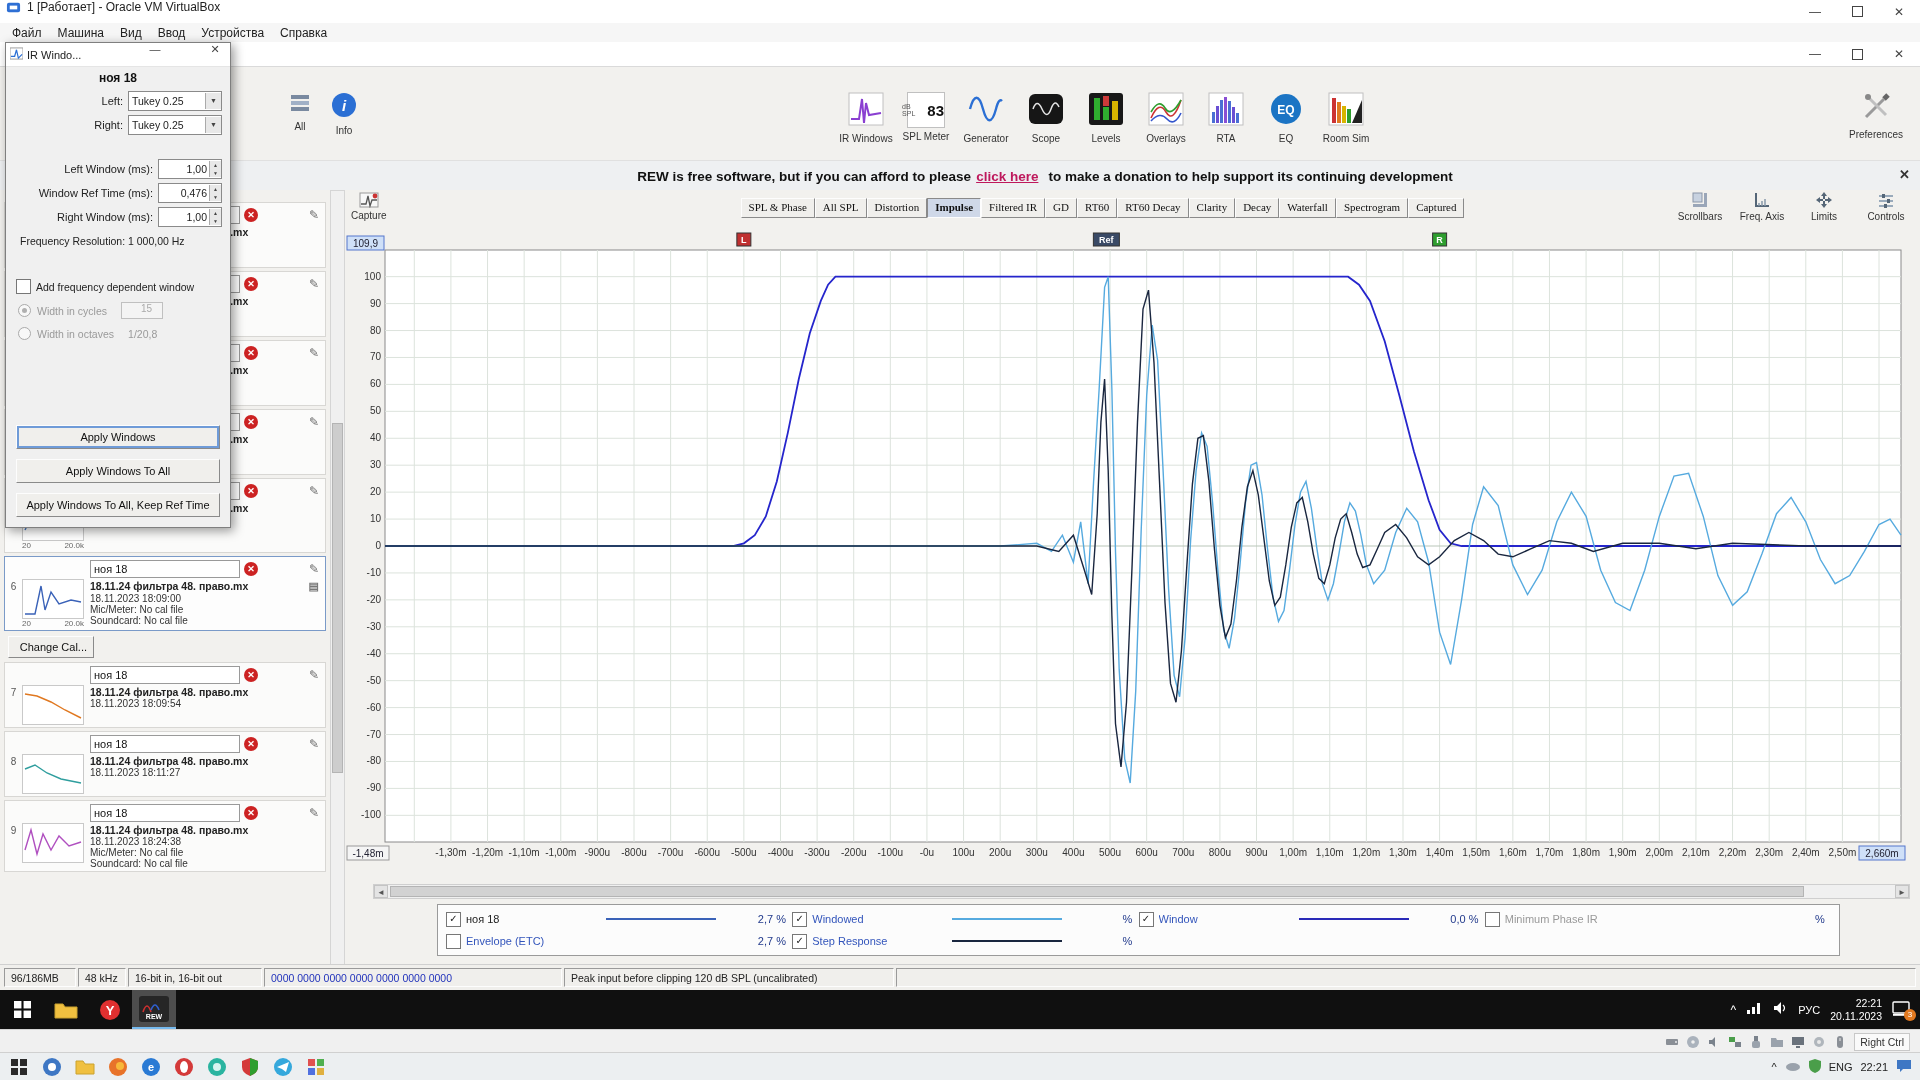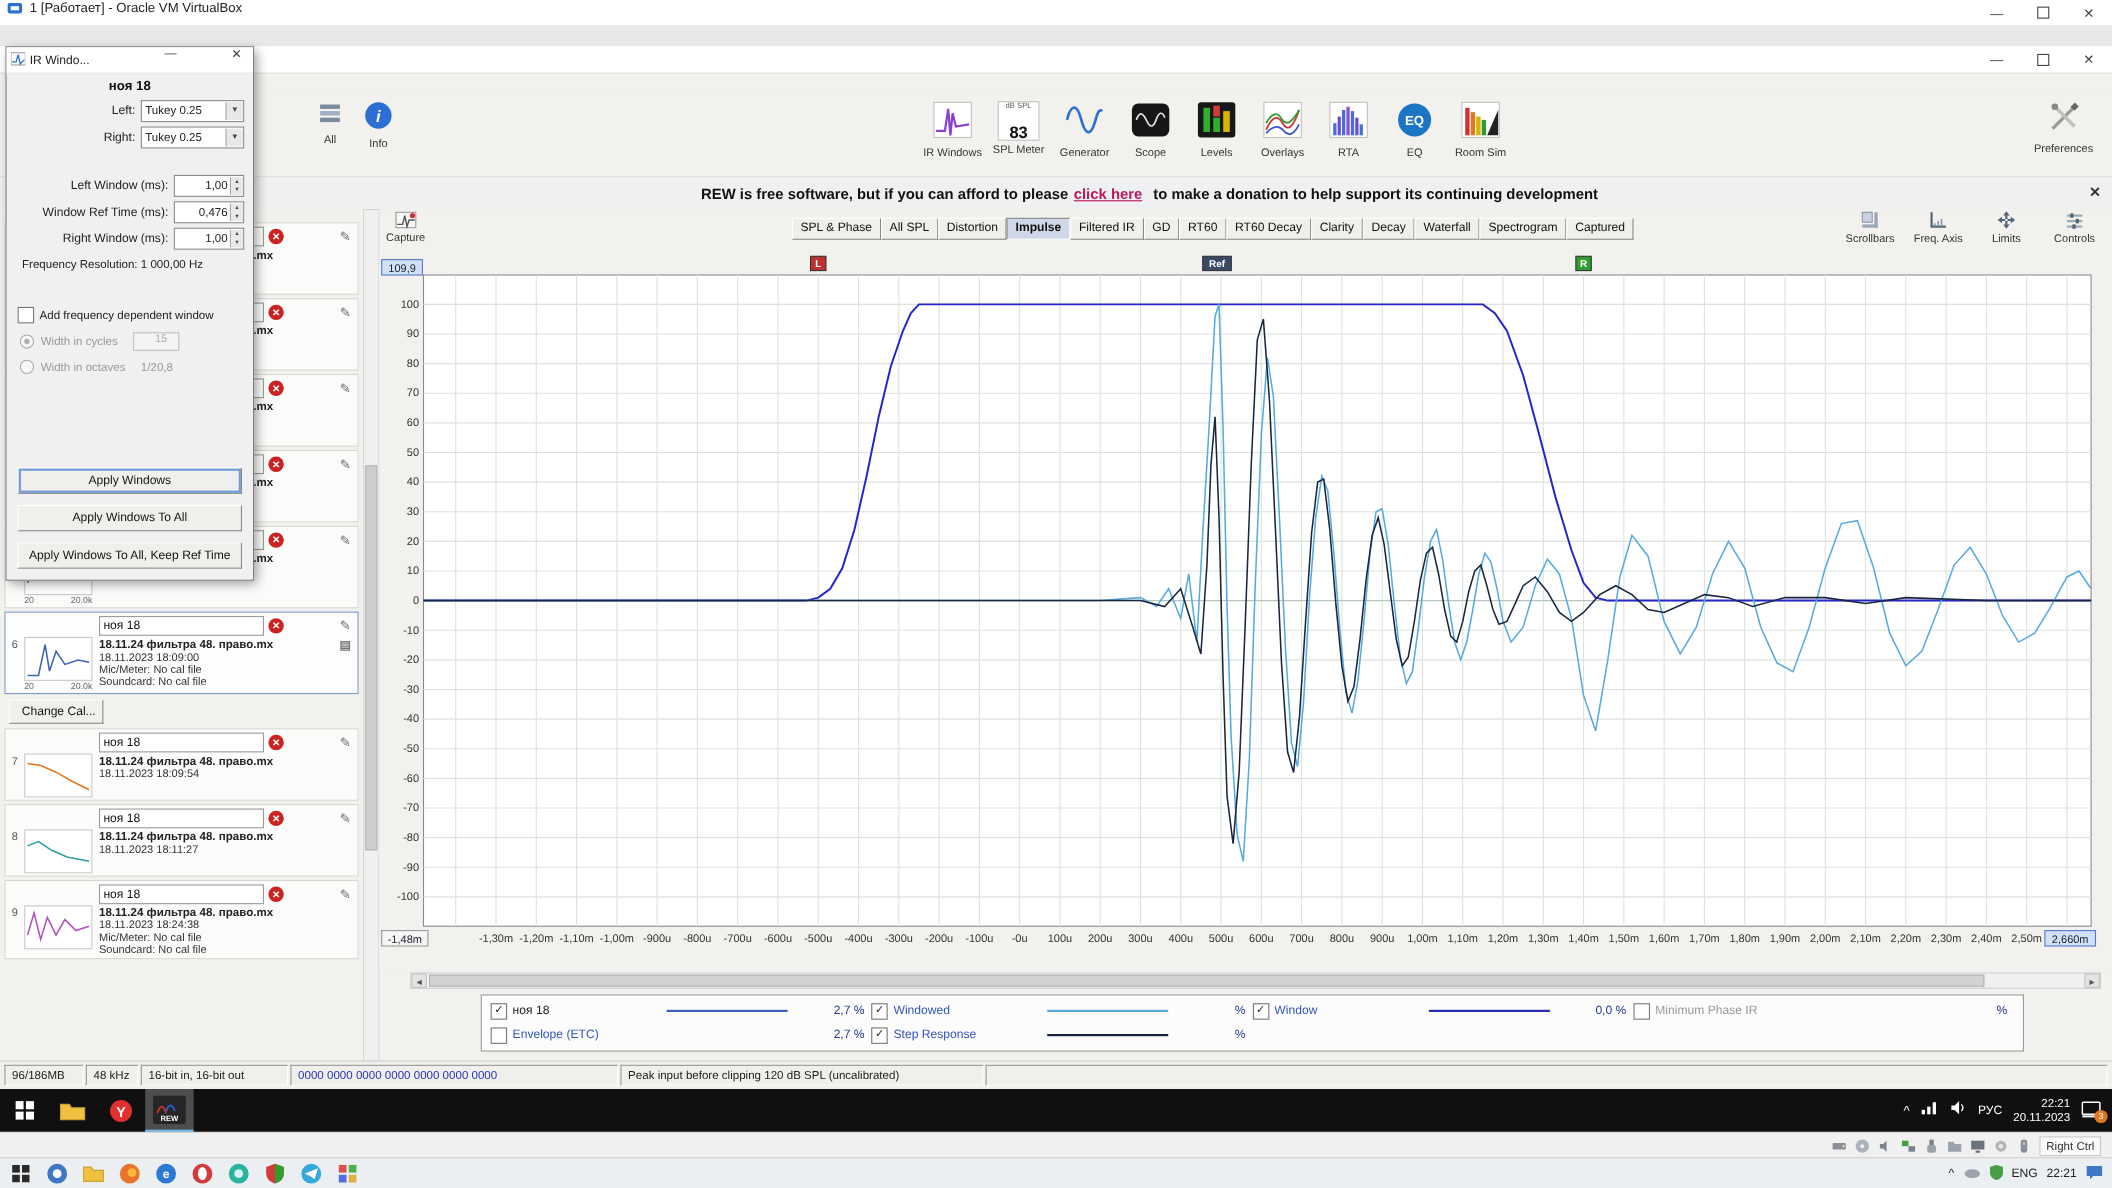--- a/index.html
+++ b/index.html
@@ -20,21 +20,21 @@
   .rew-titlebar{position:absolute;top:0;left:0;right:0;height:24px;background:#ffffff;border-bottom:1px solid #dadada;display:flex;}
   .rew-menubar{position:absolute;top:24px;left:0;right:0;height:20px;background:#f5f4f2;border-bottom:1px solid #ddd;font-size:12px;color:#222;display:flex;align-items:center;}
   .rew-menu-item{padding:2px 8px;}
   .rew-menu-item:first-child{margin-left:222px;}
   .rew-toolbar{position:absolute;top:44px;left:0;right:0;height:74px;background:#f2f1ee;display:flex;align-items:flex-start;padding-top:6px;}
   .tb-spacer{flex:1;}
   .tb-btn{display:flex;flex-direction:column;align-items:center;width:60px;cursor:default;}
   .tb-btn-sm{width:44px;}
   .tb-label{font-size:10px;color:#333;margin-top:3px;white-space:nowrap;}
   .tb-left-pad{width:278px;}
-  .spl-tile{width:36px;height:34px;background:#fff;border:1px solid #c0c0c0;display:flex;flex-direction:column;align-items:center;justify-content:flex-start;gap:12px;}
+  .spl-tile{width:36px;height:34px;background:#fff;border:1px solid #c0c0c0;display:flex;flex-direction:row;align-items:center;justify-content:flex-end;gap:12px;}
   .spl-top{font-size:7px;color:#555;}
   .spl-val{font-size:15px;font-weight:bold;color:#111;}
   .rew-banner{position:absolute;top:118px;left:0;right:0;height:30px;background:#eef0f2;border-top:1px solid #e0e0e0;border-bottom:1px solid #d8d8d8;display:flex;align-items:center;justify-content:center;font-size:13.5px;font-weight:bold;color:#111;padding-left:170px;}
   .banner-link{color:#be185d;text-decoration:underline;margin:0 5px;cursor:pointer;}
   .banner-post{margin-left:5px;}
   .banner-close{position:absolute;right:10px;top:6px;color:#333;font-size:13px;font-weight:bold;padding-left:0;}
 
   
   .rew-main{position:absolute;top:148px;left:0;right:0;height:775px;}
   .sidebar{position:absolute;top:0;left:0;width:330px;bottom:0;overflow:hidden;background:#f2f1ee;padding-top:12px;box-sizing:border-box;}
@@ -55,21 +55,21 @@
   .sb-line{font-size:10px;color:#333;white-space:nowrap;overflow:hidden;}
   .sb-doc{float:right;color:#777;font-size:11px;margin-right:4px;}
   .sb-delaypanel{margin:2px 6px 4px 8px;background:#ffffff;border:1px solid #8a8a8a;padding:4px 6px;font-size:10px;color:#222;line-height:15px;}
   .sb-cal{margin:2px 0 4px 8px;width:86px;height:22px;text-align:right;}
   .bevel{background:#f0efec;border:1px solid;border-color:#fdfdfd #8a8a8a #8a8a8a #fdfdfd;font-size:11px;font-family:"Liberation Sans",sans-serif;color:#111;}
 
   .graph-panel{position:absolute;left:345px;right:0;top:0;bottom:0;background:#f2f1ee;}
   .graph-topbar{position:relative;height:40px;}
   .capture-btn{position:absolute;left:6px;top:2px;display:flex;flex-direction:column;align-items:center;font-size:10px;color:#333;}
   .tabs{position:absolute;left:170px;right:230px;top:8px;display:flex;justify-content:center;}
-  .tab{padding:2px 7px;height:20px;box-sizing:border-box;white-space:nowrap;font-size:11px;background:#f0efec;border:1px solid;border-color:#fdfdfd #8a8a8a #8a8a8a #fdfdfd;color:#111;}
+  .tab{padding:2px 7px;height:20px;box-sizing:border-box;white-space:nowrap;font-size:11px;background:#f0efec;border:1px solid;border-color:#fdfdfd #8a8a8a #8a8a8a #fdfdfd;color:#111;font-family:Liberation Serif, serif;}
   .tab.active{background:#cfd8e8;border-color:#8a8a8a #fdfdfd #fdfdfd #8a8a8a;font-weight:bold;}
   .right-btns{position:absolute;right:8px;top:1px;display:flex;gap:10px;}
   .rb{display:flex;flex-direction:column;align-items:center;font-size:10px;color:#333;width:52px;}
   #impulse-svg{position:absolute;top:40px;left:0;width:1575px;height:652px;background:#f2f1ee;}
   .hscroll{position:absolute;left:28px;right:10px;top:694px;height:15px;background:#f0f0f0;border:1px solid #cfcfcf;box-sizing:border-box;}
   .hthumb{position:absolute;top:1px;bottom:1px;left:2%;width:93%;background:#d2d2d2;border:1px solid #b4b4b4;}
   .harrow{position:absolute;top:0;bottom:0;width:14px;background:#e4e4e4;border:1px solid #c4c4c4;font-size:8px;color:#555;text-align:center;line-height:13px;box-sizing:border-box;}
   .legend{position:absolute;left:92px;right:80px;top:714px;height:52px;background:#fcfcfc;border:1px solid #9a9a9a;padding:3px 8px;box-sizing:border-box;}
   .legend-row{display:grid;grid-template-columns:repeat(4,1fr);height:22px;align-items:center;}
   .legend-cell{display:flex;align-items:center;font-size:11px;}
@@ -144,20 +144,28 @@
     <span class="vbox-title-text">1 [Работает] - Oracle VM VirtualBox</span>
     <span class="win-controls">
       <span class="win-ctl">—</span>
       <span class="win-ctl">
           <span class="boxglyph"></span>
         </span>
       <span class="win-ctl">✕</span>
     </span>
   </div>
 
+  <div class="vbox-menubar" id="vbox-menu">
+      <span class="vbox-menu-item">Файл</span>
+      <span class="vbox-menu-item">Машина</span>
+      <span class="vbox-menu-item">Вид</span>
+      <span class="vbox-menu-item">Ввод</span>
+      <span class="vbox-menu-item">Устройства</span>
+      <span class="vbox-menu-item">Справка</span>
+    </div>
 
   <div class="rew-window">
     <div class="rew-titlebar">
       <span class="win-controls">
         <span class="win-ctl">—</span>
         <span class="win-ctl">
             <span class="boxglyph"></span>
           </span>
         <span class="win-ctl">✕</span>
       </span>

